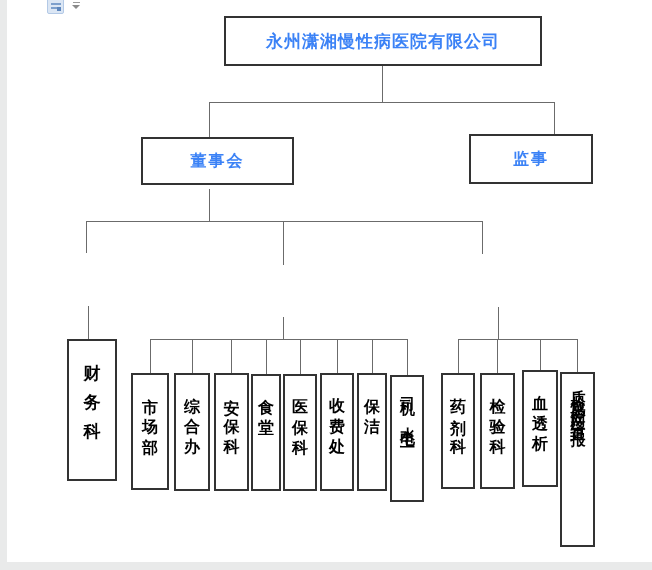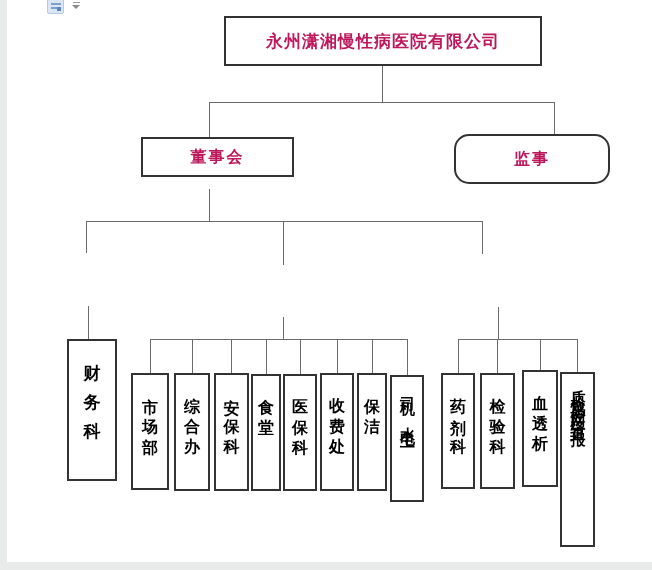--- a/index.html
+++ b/index.html
@@ -49,21 +49,21 @@
   .vline { width: 1px; }
 
   
   .node {
     position: absolute;
     background: #ffffff;
     border: 2px solid #333333;
     display: flex;
     align-items: center;
     justify-content: center;
-    color: #be185d;
+    color: #3b82f6;
     font-weight: bold;
     text-align: center;
   }
   .node.lv1 { font-size: 17px; letter-spacing: 1px; }
   .node.lv2, .node.lv3 { font-size: 16px; letter-spacing: 2px; }
 
   .vnode {
     position: absolute;
     background: #ffffff;
     border: 2px solid #333333;
@@ -133,24 +133,24 @@
   <div class="hline" style="left:458px; top:339px; width:119px;"></div>
   <div class="vline" style="left:458px; top:339px; height:34px;"></div>
   <div class="vline" style="left:497px; top:339px; height:34px;"></div>
   <div class="vline" style="left:540px; top:339px; height:31px;"></div>
   <div class="vline" style="left:577px; top:339px; height:33px;"></div>
 
   <div class="node lv1" style="left:224px; top:16px; width:318px; height:50px;">
     <span>永州潇湘慢性病医院有限公司</span>
   </div>
 
-  <div class="node lv2" style="left:141px; top:137px; width:153px; height:40px;">
+  <div class="node lv2" style="left:141px; top:137px; width:153px; height:48px;">
     <span>董事会</span>
   </div>
-  <div class="node lv2" style="left:454px; top:134px; width:156px; height:50px;border-radius:15px;">
+  <div class="node lv2" style="left:469px; top:134px; width:124px; height:50px;">
     <span>监事</span>
   </div>
 
 
   <div class="vnode tall" style="left:67px; top:339px; width:50px; height:142px;">
     <span class="vlabel">财务科</span>
   </div>
 
   <div class="vnode" style="left:131px; top:373px; width:38px; height:117px;">
     <span class="vlabel">市场部</span>

